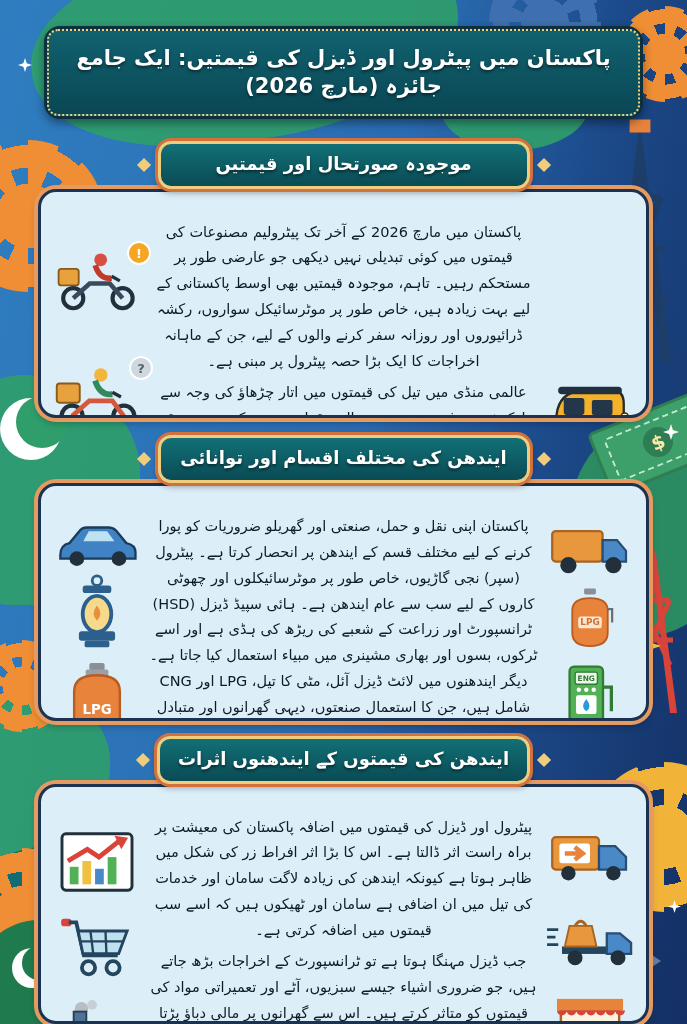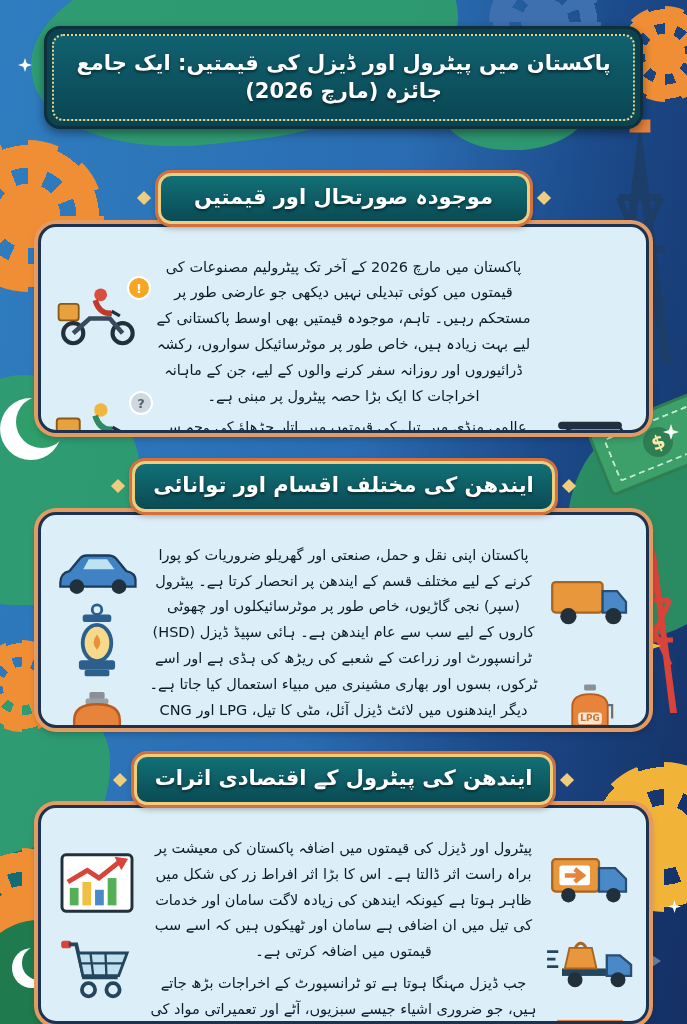--- a/index.html
+++ b/index.html
@@ -54,31 +54,31 @@
   .cr1::after{background:#2f9e6a;}
   .cr2{top:28px;left:38px;width:40px;height:40px;}
   .globe{bottom:-78px;left:50%;transform:translateX(-50%);width:160px;height:160px;border-radius:50%;
     background:#12355e;border:4px solid #0d2747;overflow:hidden;}
   .pedestal{bottom:0;right:66px;width:46px;height:34px;background:#ef8e34;border-radius:6px 6px 0 0;border:3px solid #c96a1e;}
   .watermark{bottom:46px;right:26px;width:0;height:0;border-left:26px solid rgba(255,255,255,.45);
     border-top:17px solid transparent;border-bottom:17px solid transparent;opacity:.8;}
   .derrick{position:absolute;}
   
   .content{position:absolute;inset:0;z-index:1;display:flex;flex-direction:column;align-items:stretch;}
-  .banner{margin:26px 44px 16px;background:#0c4350;border:3px solid #0e2f3c;border-radius:16px;
-    padding:5px;box-shadow:0 4px 10px rgba(0,0,0,.4);}
+  .banner{margin:26px 44px 5px;background:#0c4350;border:3px solid #0e2f3c;border-radius:16px;
+    box-shadow:0 4px 10px rgba(0,0,0,.4);}
   .banner-inner{border:2px dotted #ead48a;border-radius:11px;
     background:linear-gradient(180deg,#11616f,#0a4754);padding:13px 8px;}
   .banner h1{margin:0;color:#fff;font-size:21px;line-height:1.35;text-align:center;direction:rtl;
     font-weight:bold;text-shadow:0 2px 3px rgba(0,0,0,.5);}
-  .sec-header{position:relative;margin:12px auto -24px;z-index:3;min-width:330px;max-width:390px;
+  .sec-header{position:relative;margin:1px auto -24px;z-index:3;min-width:330px;max-width:390px;
     background:linear-gradient(180deg,#127076,#0a4b55);
     border:3px solid #f0cd7d;box-shadow:0 0 0 3px #d2713e,0 3px 7px rgba(0,0,0,.4);
     border-radius:13px;color:#fff;text-align:center;padding:9px 18px 12px;
-    font-size:21px;font-weight:bold;direction:rtl;text-shadow:0 2px 3px rgba(0,0,0,.5);}
+    font-size:18px;font-weight:bold;direction:rtl;text-shadow:0 2px 3px rgba(0,0,0,.5);}
   .sec-header::before,.sec-header::after{content:"";position:absolute;top:50%;width:10px;height:10px;
     background:#f0cd7d;transform:translateY(-50%) rotate(45deg);}
   .sec-header::before{left:-22px;}
   .sec-header::after{right:-22px;}
   .card{position:relative;margin:0 38px;background:#dceef7;border:3px solid #1b3350;
     box-shadow:0 0 0 4px #e59a62,0 4px 9px rgba(0,0,0,.35);border-radius:18px;
     padding:28px 10px 8px;overflow:hidden;display:grid;grid-template-columns:92px 1fr 92px;gap:4px;}
   .card .icons{display:flex;flex-direction:column;align-items:center;justify-content:space-around;padding:2px 0;}
   .card .text{direction:rtl;text-align:center;color:#0c1c28;font-size:14.5px;line-height:1.78;
     font-weight:500;display:flex;flex-direction:column;justify-content:center;gap:6px;}
@@ -275,26 +275,40 @@
       </div>
       <div class="iconbox">
         <svg width="52" height="62" viewBox="0 0 64 84">
           <rect x="24" y="2" width="16" height="8" rx="2" fill="#8a8f98"></rect>
           <path d="M8 32 Q8 15 32 15 Q56 15 56 32 V62 Q56 80 32 80 Q8 80 8 62 Z" fill="#e8833c" stroke="#b85c1f" stroke-width="2.5"></path>
           <rect x="16" y="40" width="32" height="16" rx="4" fill="#f6e7d2"></rect>
           <text x="32" y="52" text-anchor="middle" font-size="12" font-weight="bold" fill="#d1702e">LPG</text>
           <path d="M56 30 h6 v18" stroke="#6a6f77" stroke-width="3" fill="none"></path>
         </svg>
       </div>
+      <div class="iconbox">
+        <svg width="58" height="78" viewBox="0 0 60 84">
+          <rect x="8" y="6" width="36" height="66" rx="5" fill="#52b055" stroke="#2e7d32" stroke-width="2.5"></rect>
+          <rect x="14" y="12" width="24" height="13" rx="2" fill="#eef7ee" stroke="#2e7d32" stroke-width="1.5"></rect>
+          <text x="26" y="22" text-anchor="middle" font-size="8" font-weight="bold" fill="#2e7d32">ENG</text>
+          <circle cx="18" cy="31" r="2.4" fill="#ffffff"></circle>
+            <circle cx="26" cy="31" r="2.4" fill="#ffffff"></circle>
+            <circle cx="34" cy="31" r="2.4" fill="#ffffff"></circle>
+          <rect x="15" y="37" width="22" height="20" rx="2" fill="#ffffff"></rect>
+          <path d="M26 41 q7 9 0 13 q-7 -4 0 -13" fill="#2b9bd8"></path>
+          <path d="M44 28 h9 v26" stroke="#2e7d32" stroke-width="3.5" fill="none"></path>
+          <rect x="2" y="72" width="48" height="9" rx="2" fill="#2f4d33"></rect>
+        </svg>
+      </div>
     </div>
   </div>
 
   <div class="gap2"></div>
 
-  <div class="sec-header">ایندھن کی پیٹرول کے اقتصادی اثرات</div>
+  <div class="sec-header">ایندھن کی قیمتوں کے ایندھنوں اثرات</div>
   <div class="card" id="card3" style="margin-top:24px;">
     <div class="icons">
       <div class="iconbox">
         <svg width="80" height="70" viewBox="0 0 80 72">
           <rect x="4" y="8" width="72" height="58" rx="4" fill="#ffffff" stroke="#22303c" stroke-width="3"></rect>
           <rect x="12" y="42" width="9" height="18" fill="#52b055"></rect>
           <rect x="25" y="36" width="9" height="24" fill="#f0c040"></rect>
           <rect x="38" y="44" width="9" height="16" fill="#4a89c8"></rect>
           <rect x="51" y="32" width="9" height="28" fill="#52b055"></rect>
           <path d="M10 36 L30 24 L42 32 L62 16" stroke="#d8433a" stroke-width="5" fill="none"></path>

